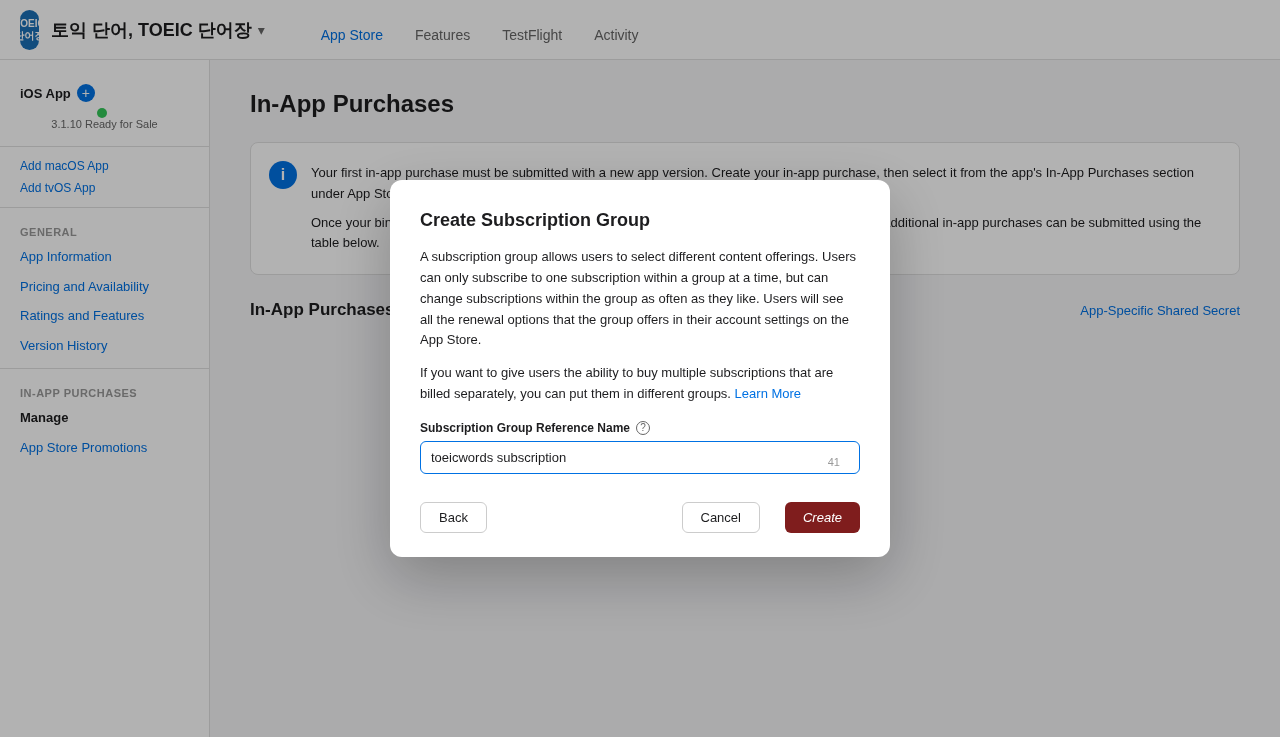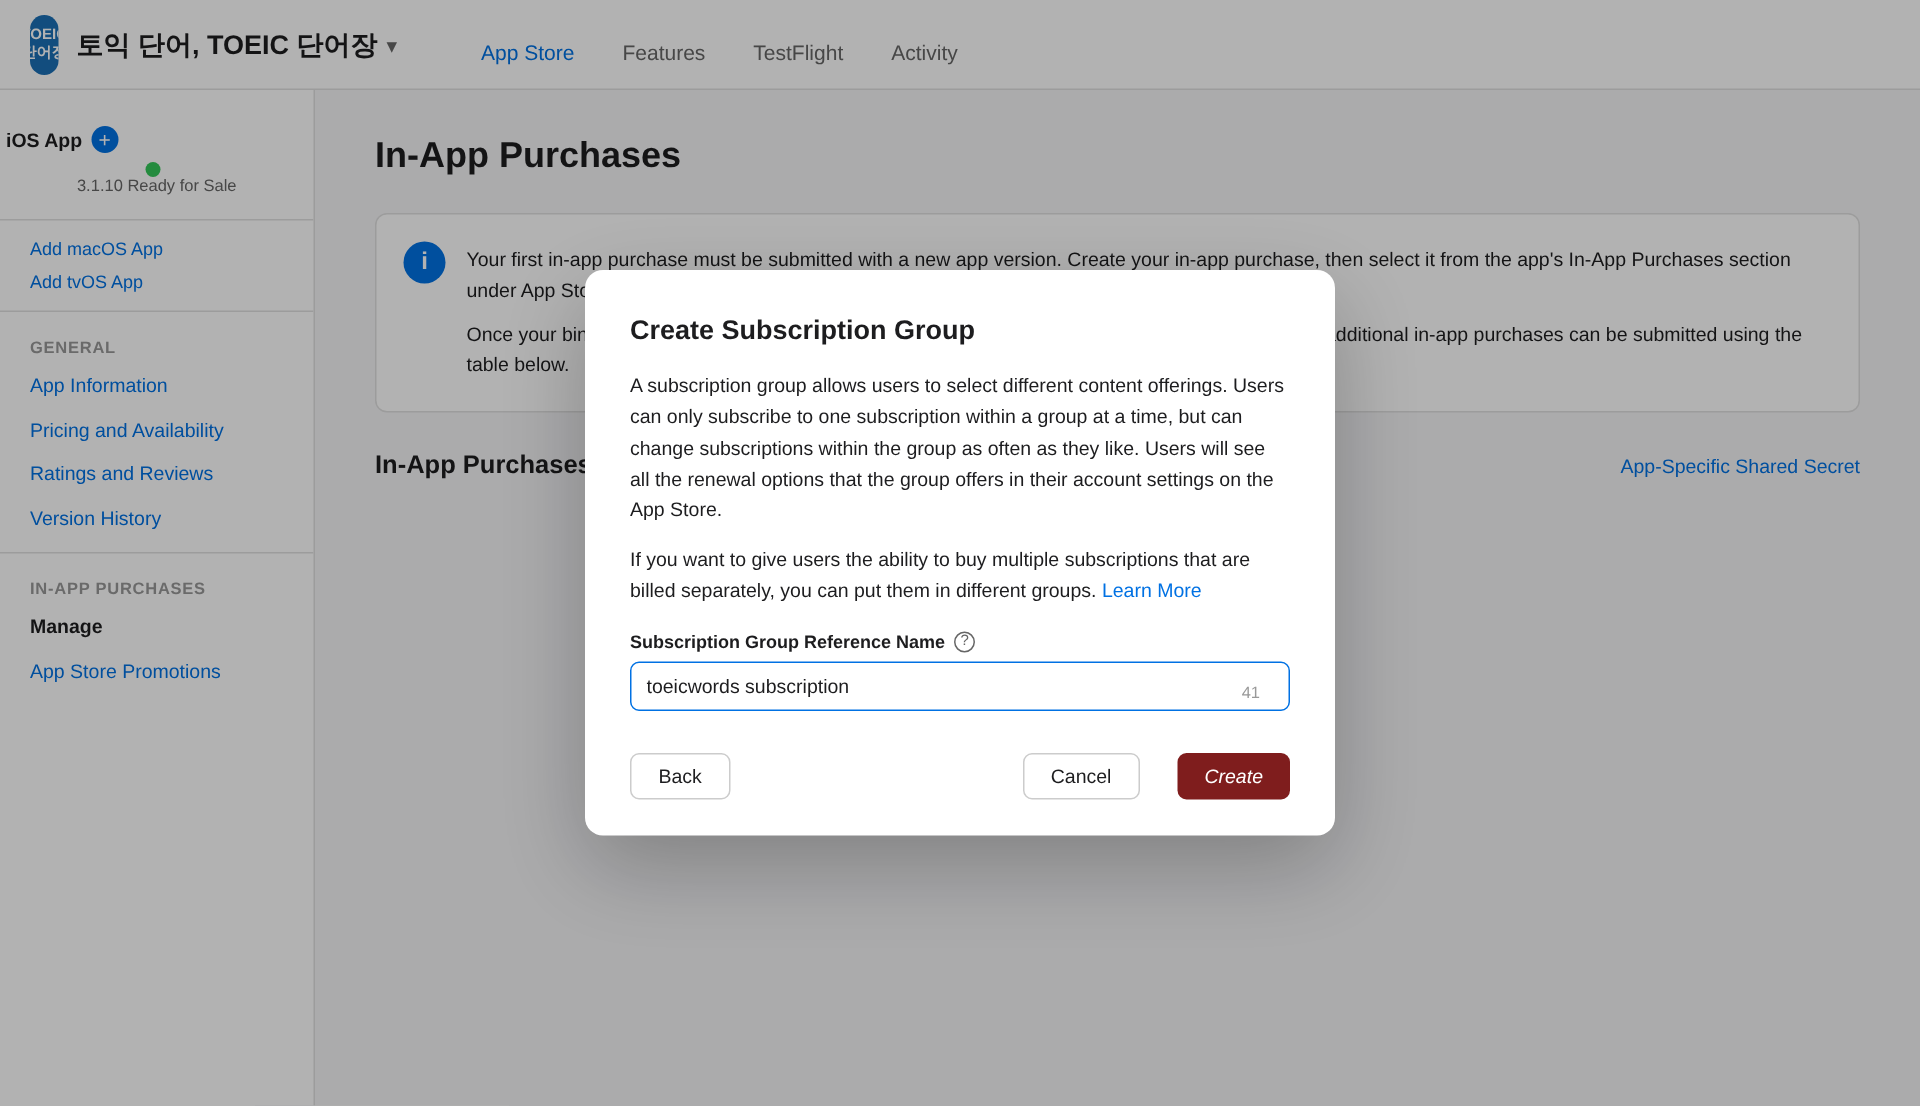--- a/index.html
+++ b/index.html
@@ -17,21 +17,21 @@
 
     
     .layout { display: flex; height: calc(100vh - 60px); }
 
     
     .sidebar { width: 210px; flex-shrink: 0; padding: 16px 0; border-right: 1px solid #e0e0e0; overflow-y: auto; }
     .sidebar-section-title { font-size: 11px; font-weight: 700; color: #999; text-transform: uppercase; letter-spacing: 0.5px; padding: 10px 20px 4px; }
     .sidebar-item { padding: 5px 20px; font-size: 13px; color: #0071e3; cursor: pointer; line-height: 1.5; }
     .sidebar-item.active-section { font-weight: 600; color: #1d1d1f; }
     .sidebar-divider { height: 1px; background: #e0e0e0; margin: 8px 0; }
-    .ios-app-row { display: flex; align-items: center; padding: 8px 4px 4px; }
+    .ios-app-row { display: flex; align-items: center; padding: 8px 20px 4px; }
     .ios-app-label { font-size: 13px; font-weight: 600; color: #1d1d1f; margin-right: 6px; }
     .ios-add-btn { width: 18px; height: 18px; border-radius: 50%; background: #0071e3; color: #fff; font-size: 14px; display: flex; align-items: center; justify-content: center; cursor: pointer; line-height: 1; }
     .version-badge { display: flex; align-items: center; padding: 2px 20px 8px; flex-direction: column; }
     .version-dot { width: 10px; height: 10px; border-radius: 50%; background: #34c759; margin-right: 6px; }
     .version-text { font-size: 11px; color: #666; }
     .sidebar-add-link { padding: 4px 20px; font-size: 12px; color: #0071e3; cursor: pointer; }
 
     
     .main { flex: 1; padding: 30px 40px; overflow-y: auto; position: relative; background: #f5f5f7; }
     .page-title { font-size: 24px; font-weight: 600; color: #1d1d1f; margin-bottom: 24px; }
@@ -96,21 +96,21 @@
       <div class="version-dot"></div>
       <span class="version-text">3.1.10 Ready for Sale</span>
     </div>
     <div class="sidebar-divider"></div>
     <div class="sidebar-add-link">Add macOS App</div>
     <div class="sidebar-add-link">Add tvOS App</div>
     <div class="sidebar-divider"></div>
     <div class="sidebar-section-title">General</div>
     <div class="sidebar-item">App Information</div>
     <div class="sidebar-item">Pricing and Availability</div>
-    <div class="sidebar-item">Ratings and Reviews</div>
+    <div class="sidebar-item">Ratings and Features</div>
     <div class="sidebar-item">Version History</div>
     <div class="sidebar-divider"></div>
     <div class="sidebar-section-title">In-App Purchases</div>
     <div class="sidebar-item active-section">Manage</div>
     <div class="sidebar-item">App Store Promotions</div>
   </div>
 
   <div class="main">
     <h1 class="page-title">In-App Purchases</h1>
 

